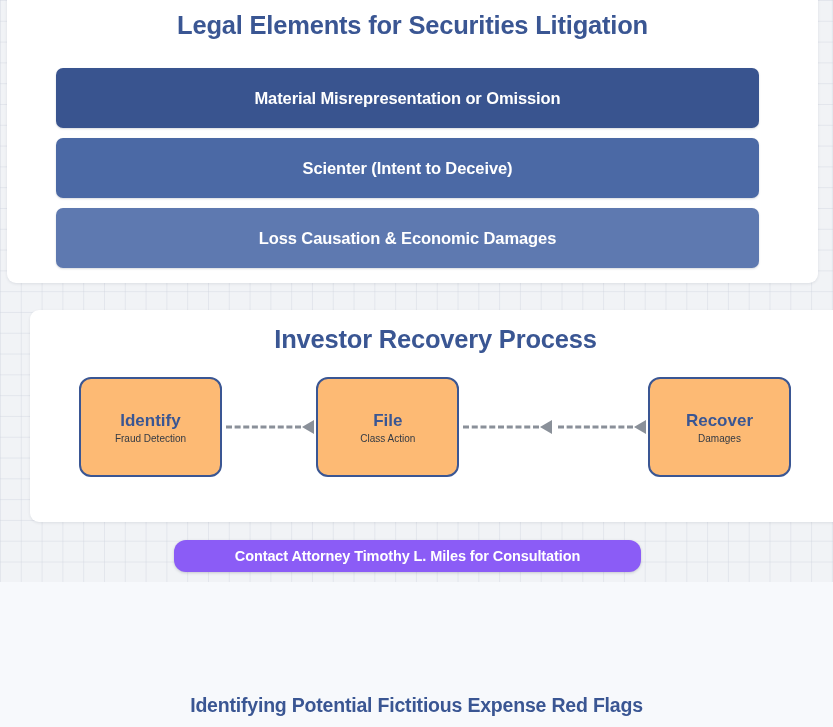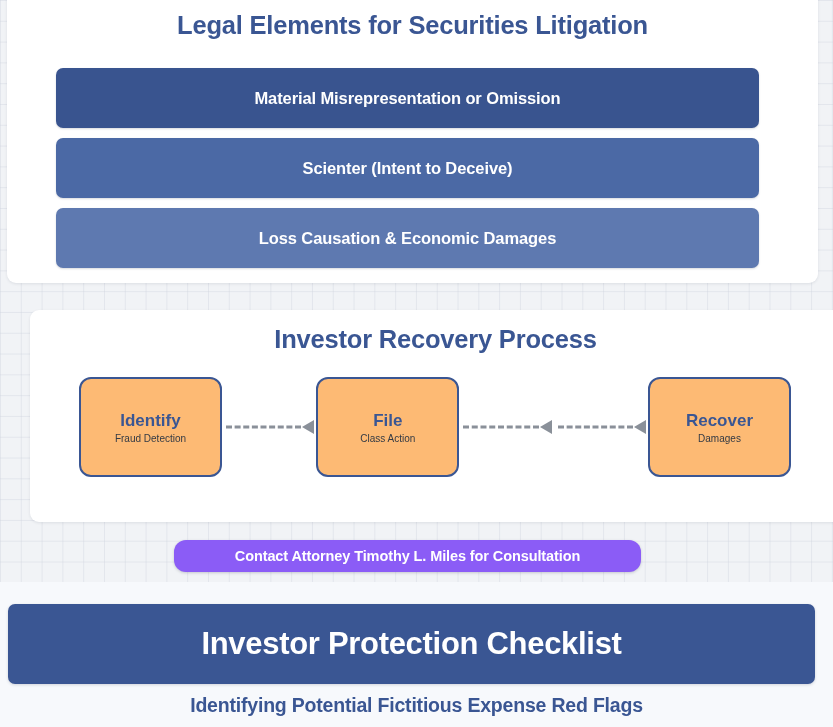--- a/index.html
+++ b/index.html
@@ -275,19 +275,16 @@
       <div class="flow-box-sub">Damages</div>
     </div>
 
   </div>
 </section>
 
 <button id="cta-button">Contact Attorney Timothy L. Miles for Consultation</button>
 
 <section class="card" id="checklist-card">
 
-  <div id="checklist-banner">
-    <span id="checklist-banner-text">Investor Protection Checklist</span>
-  </div>
 
   <div id="checklist-subtitle">Identifying Potential Fictitious Expense Red Flags</div>
 
 </section>
 
 </body></html>

